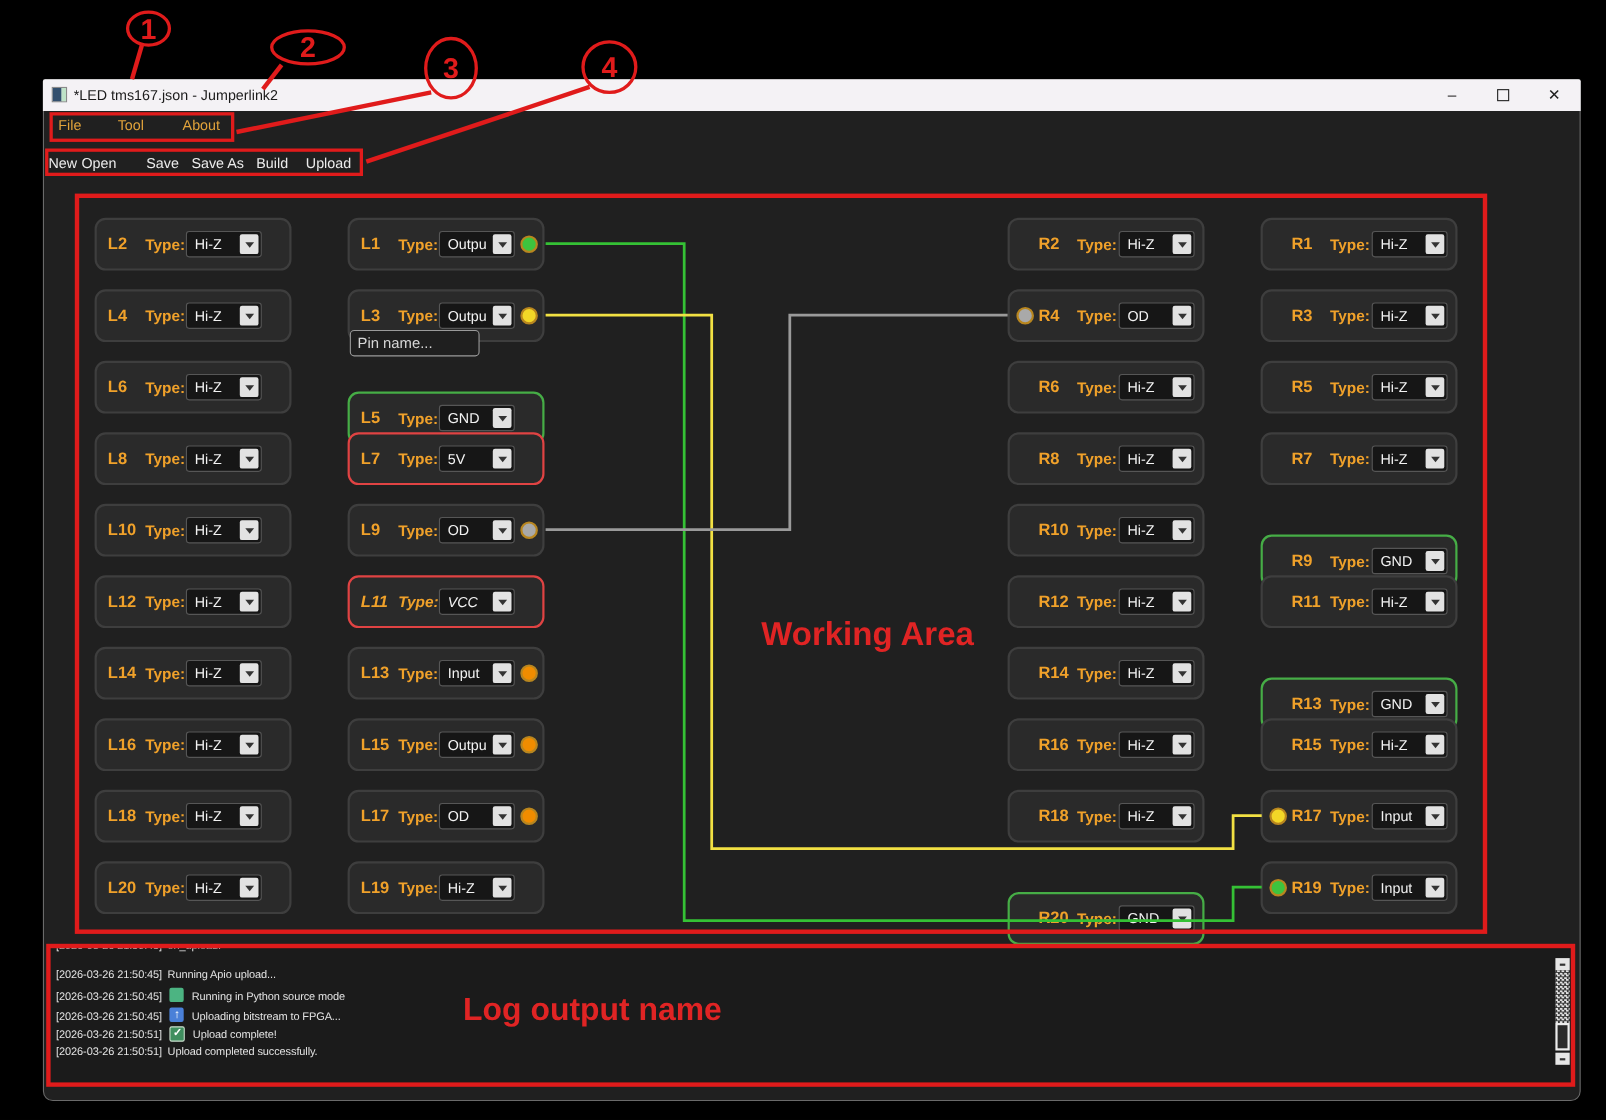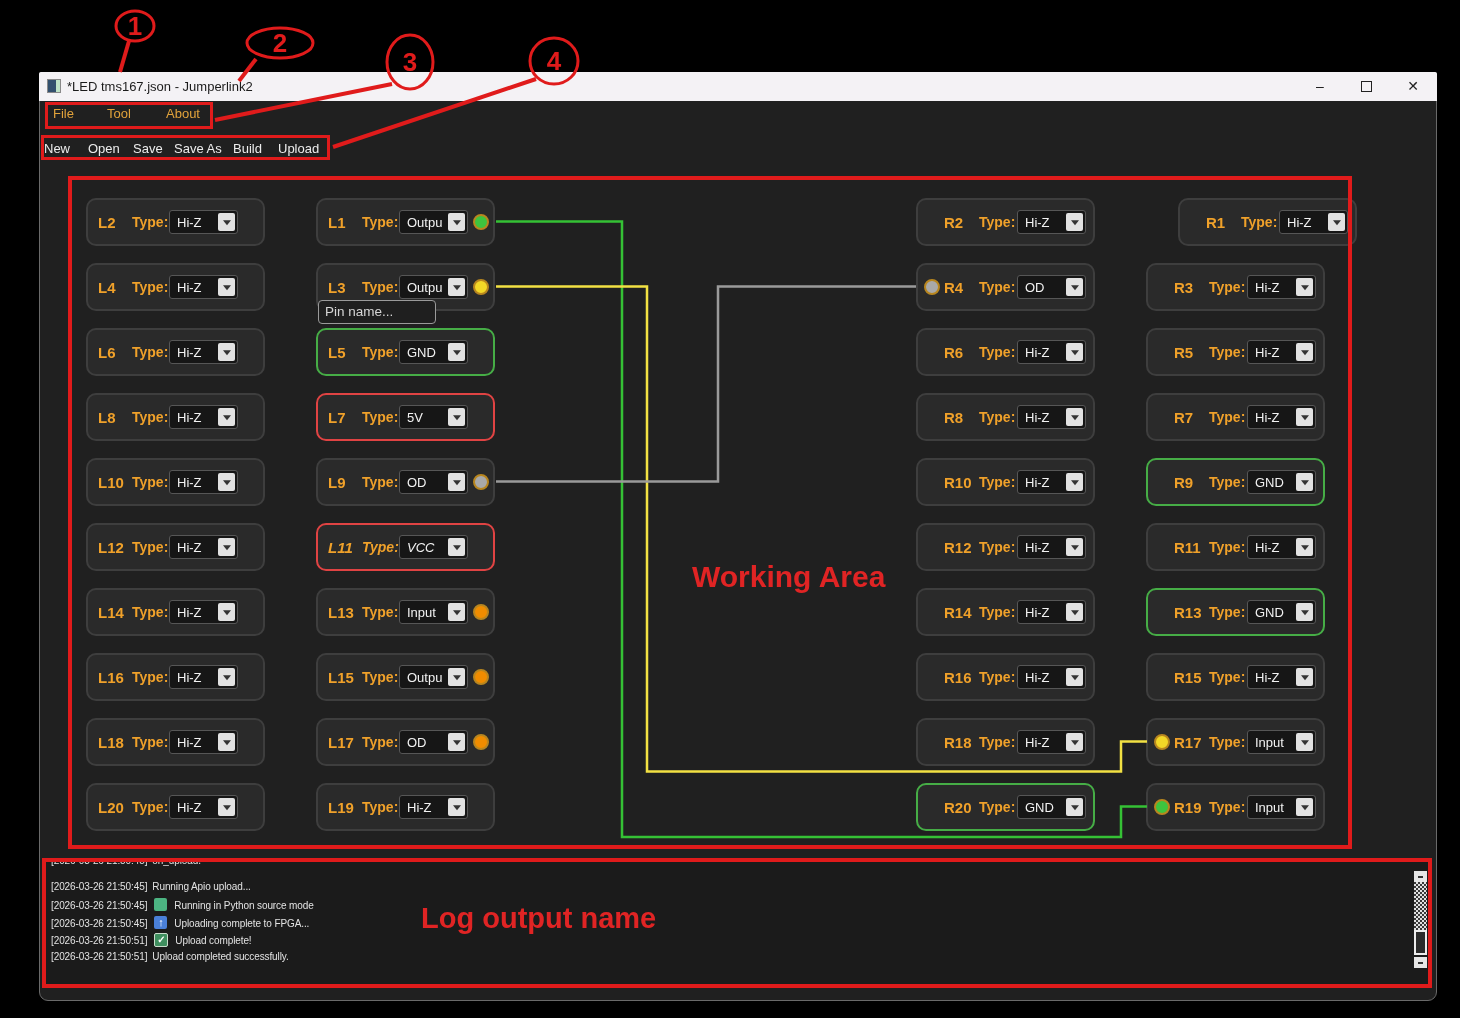--- a/index.html
+++ b/index.html
@@ -8,21 +8,21 @@
   #titleicon{position:absolute;left:47px;top:79px;width:14px;height:14px;border:1px solid #8a8a8a;box-sizing:border-box;background:#fff;display:flex;}
   #titleicon .ic-l{width:8px;height:100%;background:#33506e;}
   #titleicon .ic-r{flex:1;background:#bfe3c8;}
   #titletext{position:absolute;left:67px;top:79px;font-size:13px;color:#1b1b1b;}
   .wctl{position:absolute;top:74px;width:30px;height:25px;text-align:center;color:#222;font-size:14px;line-height:25px;}
   #maxbox{position:absolute;top:81px;width:9px;height:9px;border:1.3px solid #222;}
   #menubar{position:absolute;left:39px;top:101px;width:1398px;height:29px;}
   .menuitem{position:absolute;top:106px;font-size:13px;color:#e2a33b;}
   .toolitem{position:absolute;top:141px;font-size:13px;color:#ececec;}
   .card{position:absolute;width:179px;height:48px;background:#2a2a2a;border:2px solid #3e3e3e;border-radius:10px;box-sizing:border-box;}
-  .card.bgreen{border-color:#46ad46;}
+  .card.bgreen{border-color:#46ad46;margin-top:28px;}
   .card.bred{border-color:#e04343;}
   .plabel{position:absolute;top:50%;transform:translateY(-50%);font-weight:bold;font-size:15px;color:#f0a12a;}
   .card.L .plabel{left:10px;}
   .card.R .plabel{left:26px;}
   .ptype{position:absolute;top:50%;transform:translateY(-50%);font-weight:bold;font-size:14px;color:#f0a12a;}
   .card.L .ptype{left:44px;}
   .card.R .ptype{left:61px;}
   .dd{position:absolute;top:50%;transform:translateY(-50%);width:69px;height:24px;background:#161616;border:1px solid #565656;border-radius:3px;box-sizing:border-box;}
   .card.L .dd{left:81px;}
   .card.R .dd{left:99px;}
@@ -67,21 +67,21 @@
 <div id="maxbox" style="left:1361px;"></div>
 <div class="wctl" style="left:1398px;">✕</div>
 <div id="menubar"></div>
 <div id="menuitems">
     <div class="menuitem" style="left: 53px;">File</div>
     <div class="menuitem" style="left: 107px;">Tool</div>
     <div class="menuitem" style="left: 166px;">About</div>
   </div>
 <div id="toolitems">
     <div class="toolitem" style="left: 44px;">New</div>
-    <div class="toolitem" style="left: 88px;">Open</div>
+    <div class="toolitem" style="left: 74px;">Open</div>
     <div class="toolitem" style="left: 133px;">Save</div>
     <div class="toolitem" style="left: 174px;">Save As</div>
     <div class="toolitem" style="left: 233px;">Build</div>
     <div class="toolitem" style="left: 278px;">Upload</div>
   </div>
 <div id="pins">
     <div class="card L" style="left: 86px; top: 198px;">
       <span class="plabel">L2</span>
       <span class="ptype">Type:</span>
       <div class="dd">
@@ -321,21 +321,21 @@
       </div>
     </div>
     <div class="card R bgreen" style="left: 916px; top: 783px;">
       <span class="plabel">R20</span>
       <span class="ptype">Type:</span>
       <div class="dd">
         <span class="ddval">GND</span>
         <span class="ddarrow"></span>
       </div>
     </div>
-    <div class="card R" style="left: 1146px; top: 198px; margin-left: 32px;">
+    <div class="card R" style="left: 1146px; top: 198px;">
       <span class="plabel">R1</span>
       <span class="ptype">Type:</span>
       <div class="dd">
         <span class="ddval">Hi-Z</span>
         <span class="ddarrow"></span>
       </div>
     </div>
     <div class="card R" style="left: 1146px; top: 263px;">
       <span class="plabel">R3</span>
       <span class="ptype">Type:</span>
@@ -414,21 +414,21 @@
 <svg class="overlay" id="wiresvg" width="1460" height="1018">
     <polyline points="496,221.5 622,221.5 622,837 1121,837 1121,806.5 1147,806.5" fill="none" stroke="#35c135" stroke-width="2.5"></polyline>
     <polyline points="496,286.5 647,286.5 647,771.5 1121,771.5 1121,741.5 1147,741.5" fill="none" stroke="#f2e143" stroke-width="2.5"></polyline>
     <polyline points="496,481.5 718,481.5 718,286.5 916,286.5" fill="none" stroke="#9a9a9a" stroke-width="2.5"></polyline>
   </svg>
 <div id="pinname">Pin name...</div>
 <div id="logbox">
     <div class="logline" style="top: -7px;"><span>[2026-03-26 21:50:45]</span><span class="ltextnoicon">on_upload.</span></div>
     <div class="logline" style="top: 19px;"><span>[2026-03-26 21:50:45]</span><span class="ltextnoicon">Running Apio upload...</span></div>
     <div class="logline" style="top: 36.4px;"><span>[2026-03-26 21:50:45]</span><span class="licon green-square"></span><span>Running in Python source mode</span></div>
-    <div class="logline" style="top: 53.8px;"><span>[2026-03-26 21:50:45]</span><span class="licon blue-upload"></span><span>Uploading complete to FPGA...</span></div>
+    <div class="logline" style="top: 53.8px;"><span>[2026-03-26 21:50:45]</span><span class="licon blue-upload"></span><span>Uploading bitstream to FPGA...</span></div>
     <div class="logline" style="top: 71.2px;"><span>[2026-03-26 21:50:51]</span><span class="licon check"></span><span>Upload complete!</span></div>
     <div class="logline" style="top: 88.6px;"><span>[2026-03-26 21:50:51]</span><span class="ltextnoicon">Upload completed successfully.</span></div>
   </div>
 <div id="scrollbar">
   <div class="sbtn" style="top:0;"></div>
   <div id="sbtrack"></div>
   <div id="sbthumb"></div>
   <div class="sbtn" style="top:86px;"></div>
 </div>
 <div id="redboxes">

